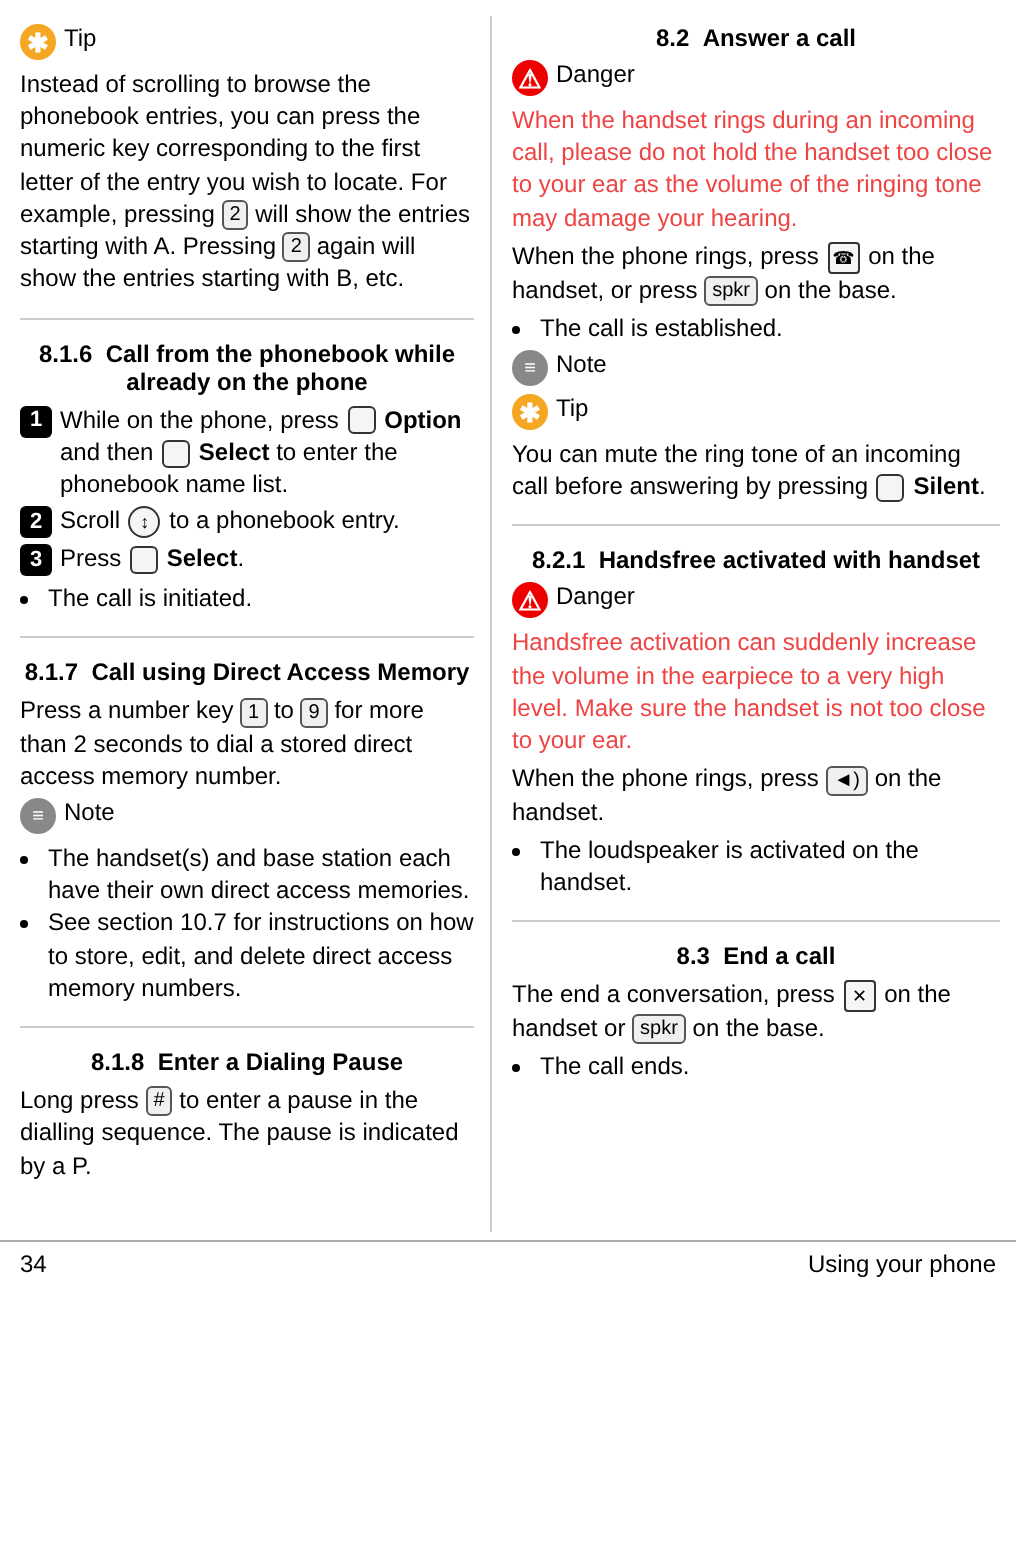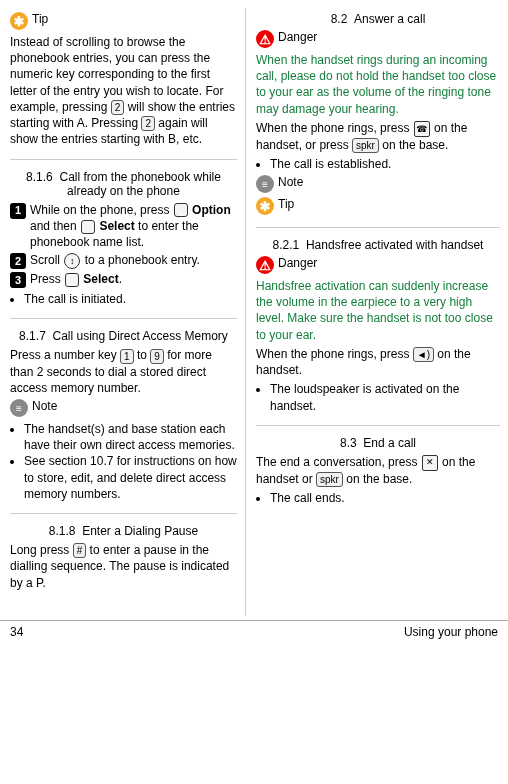--- a/index.html
+++ b/index.html
@@ -28,21 +28,21 @@
     }
     .section {
       margin-bottom: 10px;
       padding-bottom: 8px;
       border-bottom: 1px solid #ccc;
     }
     .section:last-child {
       border-bottom: none;
     }
     .section-title {
-      font-weight: normal;
+      font-weight: bold;
       font-size: 12px;
       margin-bottom: 4px;
       text-align: center;
     }
     .tip-block, .note-block, .danger-block {
       display: flex;
       align-items: flex-start;
       margin-bottom: 4px;
     }
     .tip-icon, .note-icon, .danger-icon {
@@ -71,21 +71,21 @@
     .danger-icon {
       background: #e00;
       color: #fff;
       font-size: 13px;
     }
     .tip-label, .note-label, .danger-label {
       font-weight: normal;
       font-size: 12px;
     }
     .danger-text {
-      color: #15803d;
+      color: #ef4444;
       font-size: 12px;
       line-height: 1.35;
       margin-bottom: 3px;
     }
     p {
       font-size: 12px;
       line-height: 1.35;
       margin-bottom: 3px;
     }
     ul {
@@ -280,20 +280,23 @@
         <li>The call is established.</li>
       </ul>
       <div class="note-block">
         <div class="note-icon">≡</div>
         <span class="note-label">Note</span>
       </div>
       <div class="tip-block">
         <div class="tip-icon">✱</div>
         <span class="tip-label">Tip</span>
       </div>
+      <p>
+        You can mute the ring tone of an incoming call before answering by pressing <span class="nav-icon"></span> <b>Silent</b>.
+      </p>
     </div>
 
     <div class="section">
       <div class="section-title">
         <span>8.2.1</span>&nbsp;&nbsp;<span>Handsfree activated with handset</span>
       </div>
       <div class="danger-block">
         <div class="danger-icon">⚠</div>
         <span class="danger-label">Danger</span>
       </div>

